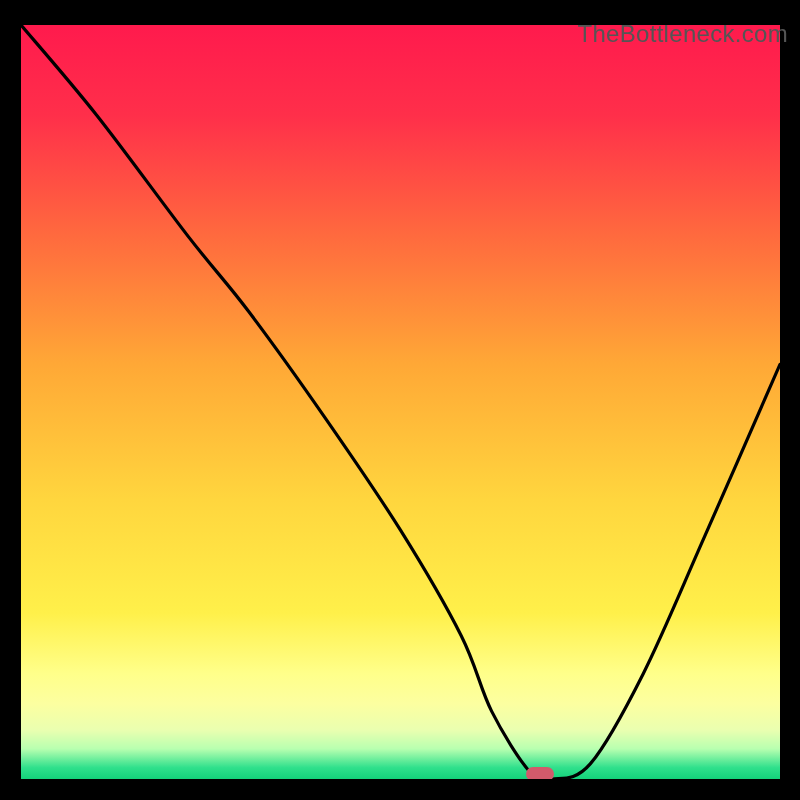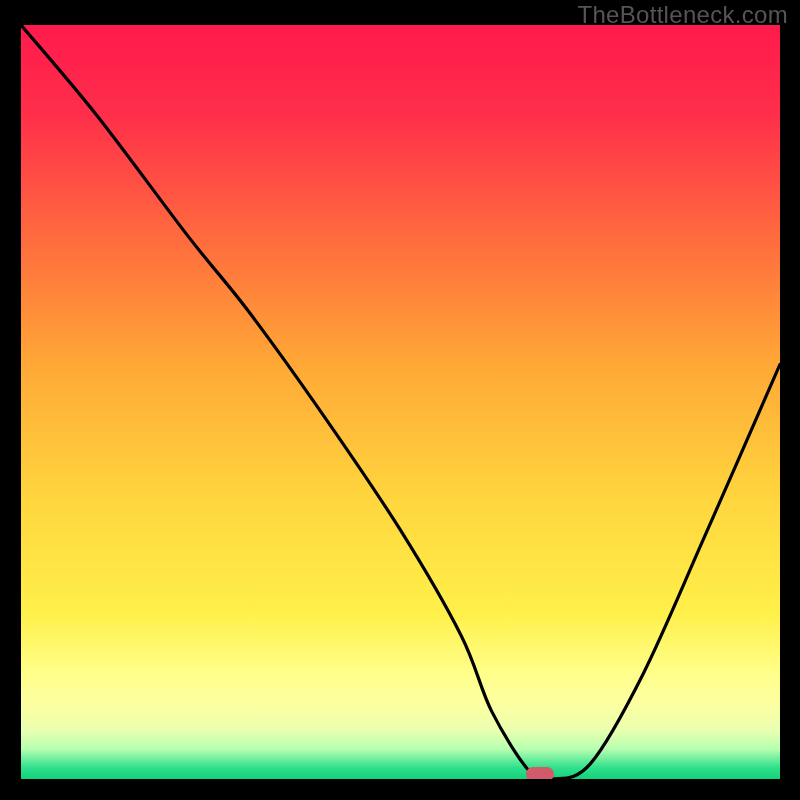--- a/index.html
+++ b/index.html
@@ -10,21 +10,21 @@
     background: #000;
     font-family: Arial, Helvetica, sans-serif;
   }
   .container {
     position: relative;
     width: 800px;
     height: 800px;
   }
   .watermark {
     position: absolute;
-    top: 1px;
+    top: 20px;
     right: 12px;
     color: #555;
     font-size: 24px;
     letter-spacing: 0.3px;
     z-index: 3;
   }
   .plot-frame {
     position: absolute;
     left: 21px;
     top: 25px;

